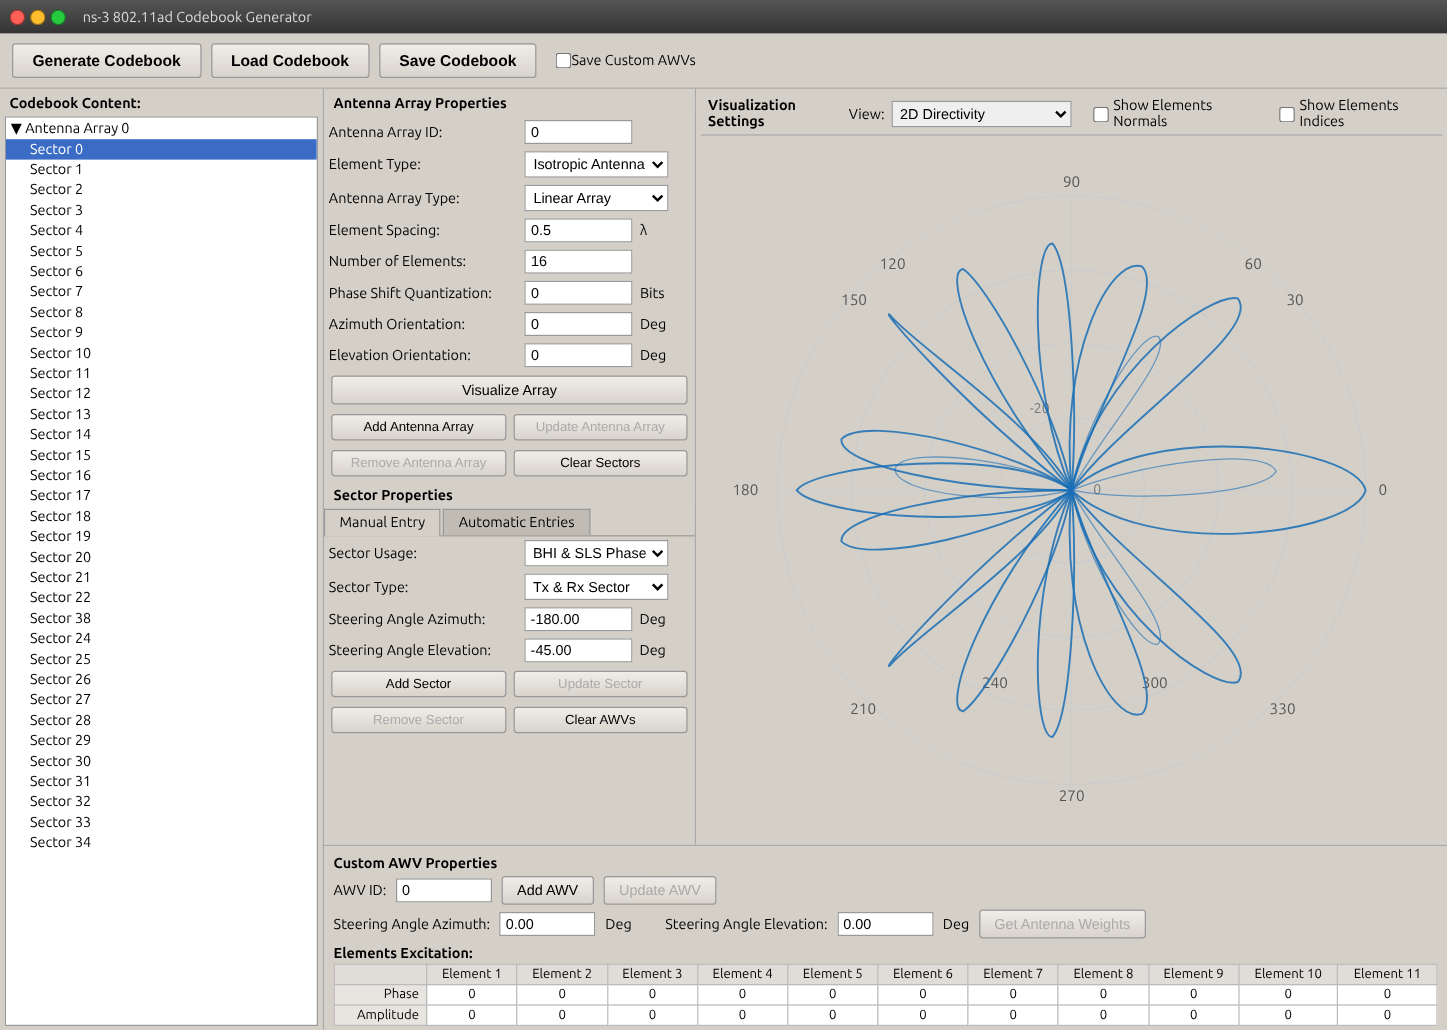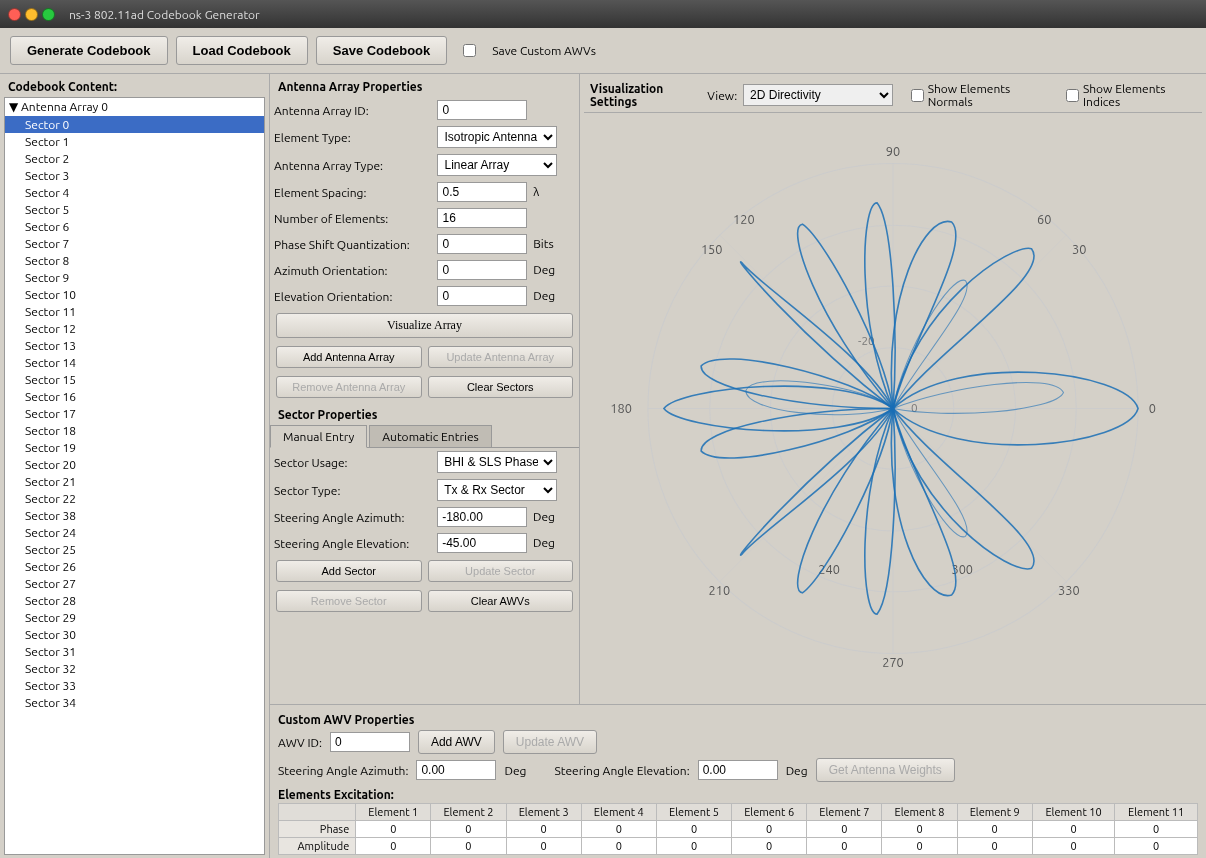--- a/index.html
+++ b/index.html
@@ -55,21 +55,21 @@
       font-size: 13px;
       background: linear-gradient(to bottom, #f0ede8, #d8d4cc);
       border: 1px solid #999;
       border-radius: 3px;
       cursor: pointer;
       font-weight: bold;
     }
     .save-custom-awvs {
       display: flex;
       align-items: center;
-      gap: 16px;
+      gap: 0;
       margin-left: 8px;
     }
     .save-custom-awvs input { cursor: pointer; }
 
     
     .main {
       display: flex;
       height: calc(858px - 28px - 45px);
     }
 
@@ -189,21 +189,20 @@
       justify-content: center;
       padding: 4px 6px;
     }
     .visualize-btn button {
       padding: 4px 20px;
       font-size: 12px;
       background: linear-gradient(to bottom, #f0ede8, #d8d4cc);
       border: 1px solid #999;
       border-radius: 3px;
       cursor: pointer;
-      font-family: Liberation Serif, serif;
     }
 
     
     .tabs {
       display: flex;
       border-bottom: 1px solid #999;
       margin: 0 0 0 0;
     }
     .tab {
       padding: 4px 12px;

